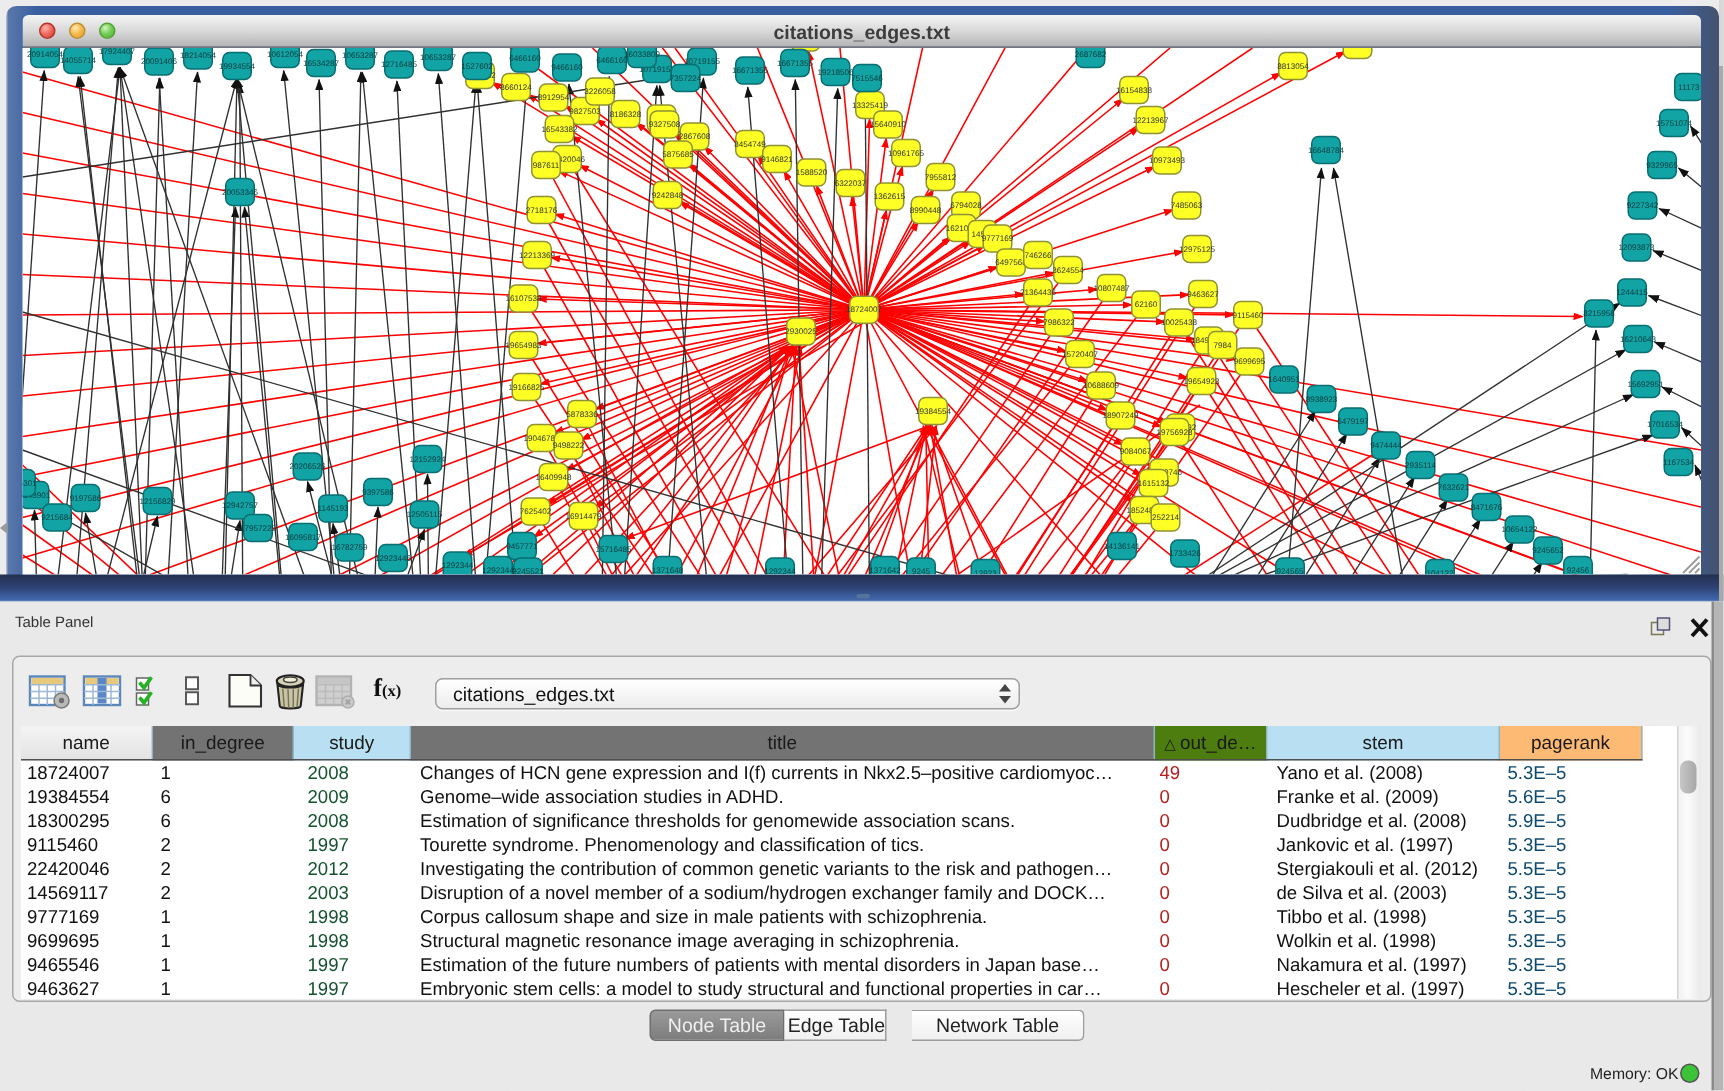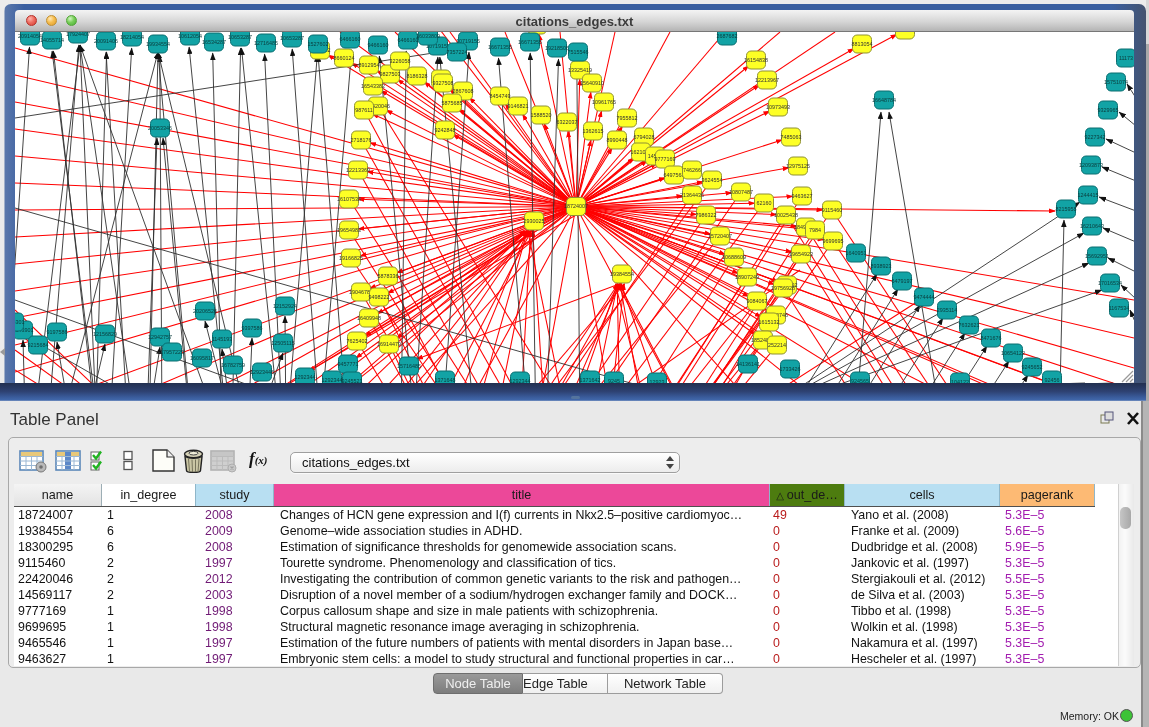--- a/index.html
+++ b/index.html
@@ -916,21 +916,21 @@
 </div>
 
 <div class="abs" style="left:1146px;top:0;width:3px;height:401px;background:#a9a9a9"></div>
 <div class="abs" style="left:1146px;top:0;width:3px;height:44px;background:#d8d8d8"></div>
 
 <div class="abs" style="left:0;top:348px;width:0;height:0;border-top:4px solid transparent;border-bottom:4px solid transparent;border-right:5px solid #9a9a9a"></div>
 
 <div class="abs" style="left:571px;top:396px;width:9px;height:3px;background:#54749e;border-radius:2px"></div>
 
 <div class="abs" style="left:0;top:401px;width:1149px;height:326px;background:#e9e9e9"></div>
-<div class="abs" style="left:10px;top:410px;font-size:17px;color:#333">Table Panel</div>
+<div class="abs" style="left:10px;top:410px;font-size:10px;color:#333">Table Panel</div>
 
 <svg class="abs" style="left:1100px;top:411px" width="42" height="16" viewBox="0 0 42 16">
  <rect x="1" y="4" width="8" height="8" fill="none" stroke="#7a7a52"></rect>
  <rect x="5" y="1" width="8" height="8" fill="#ddd" stroke="#55557a"></rect>
  <path d="M28,2 L38,13 M38,2 L28,13" stroke="#111" stroke-width="2.6"></path>
 </svg>
 
 <div class="abs" style="left:8px;top:437px;width:1133px;height:231px;background:#ededed;border:1px solid #a8a8a8;border-radius:5px"></div>
 
 <svg width="280" height="34" viewBox="0 0 280 34" style="position:absolute;left:14px;top:443px">
@@ -993,53 +993,53 @@
         <line x1="197" y1="18" x2="220" y2="18"></line>
         <line x1="197" y1="22.5" x2="220" y2="22.5"></line>
         <line x1="203" y1="13" x2="203" y2="27"></line>
         <line x1="208.5" y1="13" x2="208.5" y2="27"></line>
         <line x1="214" y1="13" x2="214" y2="27"></line>
       </g>
       <circle cx="218" cy="25" r="4" fill="#bdbdbd" stroke="#999"></circle>
       <path d="M216.5,23.5 l3,3 M219.5,23.5 l-3,3" stroke="#8a8a8a" stroke-width="1.2"></path>
     </g>
 </svg>
-<div class="abs" style="left:249px;top:449px;font-size:17px;font-style:italic;font-weight:bold;color:#111;font-family:'Liberation Serif',serif">f<span style="font-size:11px">(x)</span></div>
+<div class="abs" style="left:249px;top:449px;font-size:17px;font-weight:bold;color:#111;font-family:'Liberation Serif',serif">f<span style="font-size:11px">(x)</span></div>
 
 <div class="abs" style="left:290px;top:452px;width:390px;height:21px;background:linear-gradient(#ffffff,#ececec);border:1px solid #9f9f9f;border-radius:5px;box-shadow:0 1px 1px rgba(255,255,255,.8)"></div>
 <div class="abs" style="left:302px;top:455px;font-size:13px;color:#111">citations_edges.txt</div>
 <div class="abs" style="left:666px;top:456px;width:0;height:0;border-left:4px solid transparent;border-right:4px solid transparent;border-bottom:5px solid #444"></div>
 <div class="abs" style="left:666px;top:464px;width:0;height:0;border-left:4px solid transparent;border-right:4px solid transparent;border-top:5px solid #444"></div>
 
 <div class="abs" style="left:14px;top:484px;width:1120px;height:182px;background:#fff"></div>
 
 <div class="abs" style="left:14px;top:484px;width:1081px;height:23px;font-size:12.6px;color:#1a1a1a">
  <div class="abs" style="left:0;top:0;width:88px;height:23px;background:linear-gradient(#f4f4f4,#e2e2e2);border-right:1px solid #9daeb5;text-align:center;line-height:23px">name</div>
- <div class="abs" style="left:88px;top:0;width:94px;height:23px;background:#ffffff;border-right:1px solid #8fb6c9;text-align:center;line-height:23px">in_degree</div>
+ <div class="abs" style="left:88px;top:0;width:94px;height:23px;background:#737373;border-right:1px solid #8fb6c9;text-align:center;line-height:23px">in_degree</div>
  <div class="abs" style="left:182px;top:0;width:78px;height:23px;background:#b8dff2;border-right:1px solid #8fb6c9;text-align:center;line-height:23px">study</div>
- <div class="abs" style="left:260px;top:0;width:496px;height:23px;background:#ec4899;border-right:1px solid #8fb6c9;text-align:center;line-height:23px">title</div>
+ <div class="abs" style="left:260px;top:0;width:496px;height:23px;background:#737373;border-right:1px solid #8fb6c9;text-align:center;line-height:23px">title</div>
  <div class="abs" style="left:756px;top:0;width:75px;height:23px;background:#4d7c0f;border-right:1px solid #8fb6c9;text-align:center;line-height:23px"><span style="font-size:10px">△ </span>out_de…</div>
- <div class="abs" style="left:831px;top:0;width:155px;height:23px;background:#b8dff2;border-right:1px solid #8fb6c9;text-align:center;line-height:23px">cells</div>
+ <div class="abs" style="left:831px;top:0;width:155px;height:23px;background:#b8dff2;border-right:1px solid #8fb6c9;text-align:center;line-height:23px">stem</div>
  <div class="abs" style="left:986px;top:0;width:95px;height:23px;background:#fdba74;border-right:1px solid #8fb6c9;text-align:center;line-height:23px">pagerank</div>
 </div>
 <div class="abs" style="left:14px;top:506px;width:1081px;height:1px;background:#4f4f4f"></div>
 <div style="position:absolute;left:18px;top:507px;width:90px;line-height:16px;font-size:12.4px;color:#111;text-align:left;white-space:nowrap;overflow:hidden">18724007<br>19384554<br>18300295<br>9115460<br>22420046<br>14569117<br>9777169<br>9699695<br>9465546<br>9463627</div>
 <div style="position:absolute;left:107px;top:507px;width:80px;line-height:16px;font-size:12.4px;color:#111;text-align:left;white-space:nowrap;overflow:hidden">1<br>6<br>6<br>2<br>2<br>2<br>1<br>1<br>1<br>1</div>
-<div style="position:absolute;left:205px;top:507px;width:70px;line-height:16px;font-size:12.4px;color:#701a75;text-align:left;white-space:nowrap;overflow:hidden">2008<br>2009<br>2008<br>1997<br>2012<br>2003<br>1998<br>1998<br>1997<br>1997</div>
+<div style="position:absolute;left:205px;top:507px;width:70px;line-height:16px;font-size:12.4px;color:#14532d;text-align:left;white-space:nowrap;overflow:hidden">2008<br>2009<br>2008<br>1997<br>2012<br>2003<br>1998<br>1998<br>1997<br>1997</div>
 <div style="position:absolute;left:280px;top:507px;width:488px;line-height:16px;font-size:12.4px;color:#111;text-align:left;white-space:nowrap;overflow:hidden">Changes of HCN gene expression and I(f) currents in Nkx2.5–positive cardiomyoc…<br>Genome–wide association studies in ADHD.<br>Estimation of significance thresholds for genomewide association scans.<br>Tourette syndrome. Phenomenology and classification of tics.<br>Investigating the contribution of common genetic variants to the risk and pathogen…<br>Disruption of a novel member of a sodium/hydrogen exchanger family and DOCK…<br>Corpus callosum shape and size in male patients with schizophrenia.<br>Structural magnetic resonance image averaging in schizophrenia.<br>Estimation of the future numbers of patients with mental disorders in Japan base…<br>Embryonic stem cells: a model to study structural and functional properties in car…</div>
 <div style="position:absolute;left:773px;top:507px;width:70px;line-height:16px;font-size:12.4px;color:#b91c1c;text-align:left;white-space:nowrap;overflow:hidden">49<br>0<br>0<br>0<br>0<br>0<br>0<br>0<br>0<br>0</div>
 <div style="position:absolute;left:851px;top:507px;width:160px;line-height:16px;font-size:12.4px;color:#111;text-align:left;white-space:nowrap;overflow:hidden">Yano et al. (2008)<br>Franke et al. (2009)<br>Dudbridge et al. (2008)<br>Jankovic et al. (1997)<br>Stergiakouli et al. (2012)<br>de Silva et al. (2003)<br>Tibbo et al. (1998)<br>Wolkin et al. (1998)<br>Nakamura et al. (1997)<br>Hescheler et al. (1997)</div>
-<div style="position:absolute;left:1005px;top:507px;width:88px;line-height:16px;font-size:12.4px;color:#a21caf;text-align:left;white-space:nowrap;overflow:hidden">5.3E–5<br>5.6E–5<br>5.9E–5<br>5.3E–5<br>5.5E–5<br>5.3E–5<br>5.3E–5<br>5.3E–5<br>5.3E–5<br>5.3E–5</div>
+<div style="position:absolute;left:1005px;top:507px;width:88px;line-height:16px;font-size:12.4px;color:#0c4a6e;text-align:left;white-space:nowrap;overflow:hidden">5.3E–5<br>5.6E–5<br>5.9E–5<br>5.3E–5<br>5.5E–5<br>5.3E–5<br>5.3E–5<br>5.3E–5<br>5.3E–5<br>5.3E–5</div>
 
 <div class="abs" style="left:1118px;top:484px;width:16px;height:182px;background:linear-gradient(90deg,#f2f2f2,#fbfbfb 40%,#e9e9e9);border-left:1px solid #d0d0d0"></div>
 <div class="abs" style="left:1120px;top:507px;width:11px;height:22px;background:linear-gradient(90deg,#c6c6c6,#a8a8a8);border-radius:5px"></div>
 
 <div class="abs" style="left:433px;top:673px;width:290px;height:21px;font-size:13px">
  <div class="abs" style="left:0;top:0;width:90px;height:21px;background:linear-gradient(#9a9a9a,#7d7d7d);border:1px solid #6e6e6e;border-radius:4px 0 0 4px;color:#efefef;text-align:center;line-height:20px">Node Table</div>
- <div class="abs" style="left:90px;top:0;width:85px;height:21px;background:linear-gradient(#ffffff,#f0f0f0);border:1px solid #9c9c9c;border-left:none;color:#222;text-align:left;line-height:20px">Edge Table</div>
+ <div class="abs" style="left:90px;top:0;width:68px;height:21px;background:linear-gradient(#ffffff,#f0f0f0);border:1px solid #9c9c9c;border-left:none;color:#222;text-align:right;line-height:20px">Edge Table</div>
  <div class="abs" style="left:175px;top:0;width:115px;height:21px;background:linear-gradient(#ffffff,#f0f0f0);border:1px solid #9c9c9c;border-left:none;border-radius:0 4px 4px 0;color:#222;text-align:center;line-height:20px">Network Table</div>
 </div>
 
 <div class="abs" style="left:1060px;top:710px;font-size:10.5px;color:#222">Memory: OK</div>
 <div class="abs" style="left:1120px;top:709px;width:13px;height:13px;border-radius:50%;background:#3cc337;border:1px solid #555"></div>
 
 <div class="abs" style="left:1141px;top:401px;width:2px;height:326px;background:#8a8a8a"></div>
 <div class="abs" style="left:1143px;top:401px;width:6px;height:326px;background:#b5b5b5"></div>
 
 </body></html>

